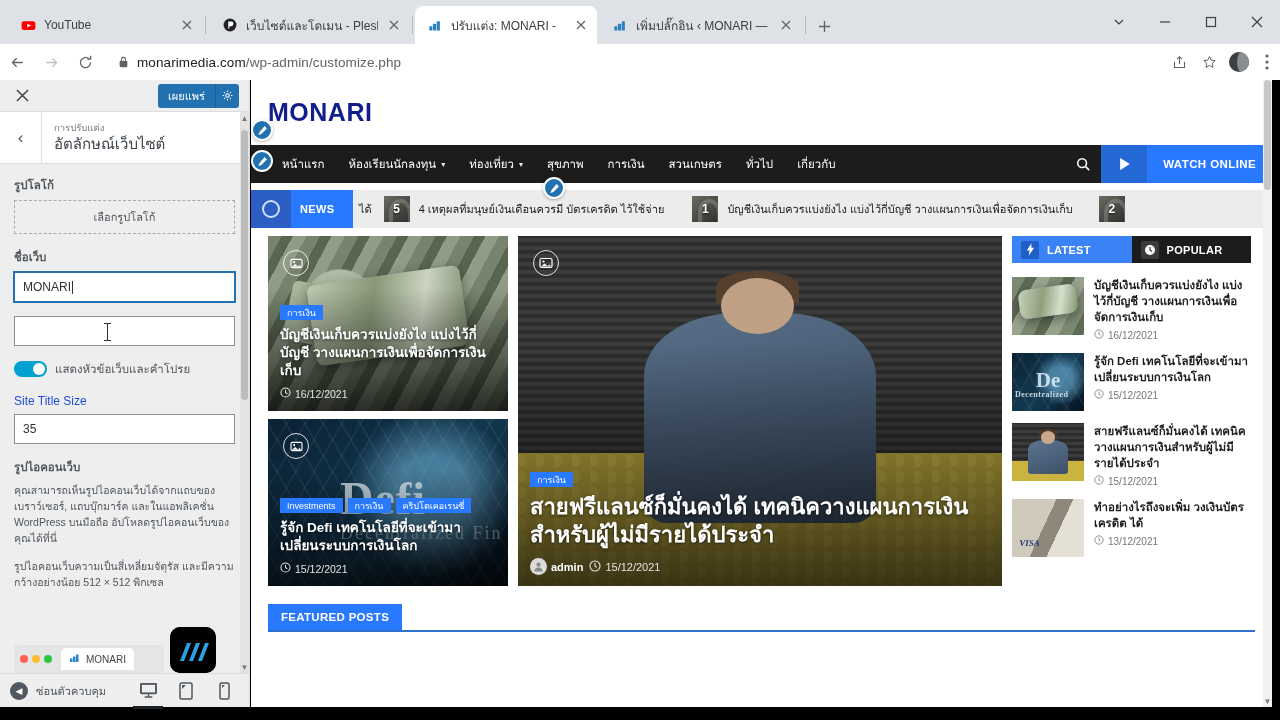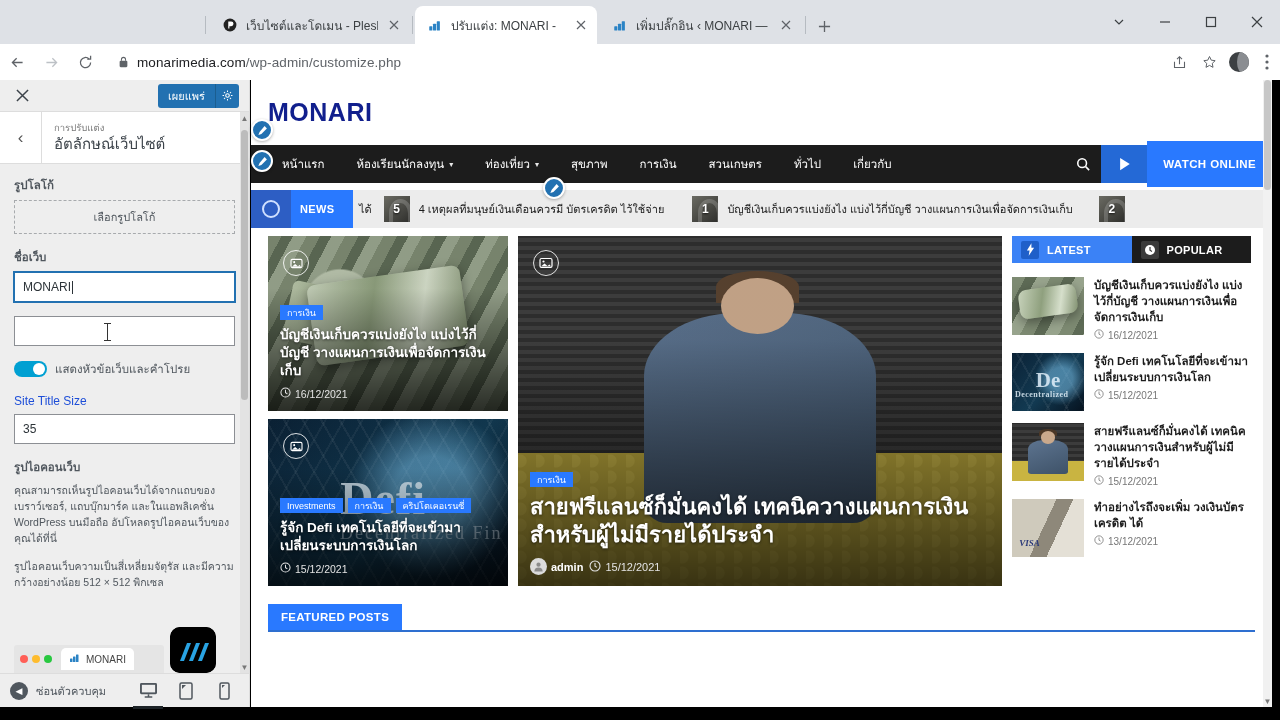--- a/index.html
+++ b/index.html
@@ -91,27 +91,27 @@
   .devices { display:flex; align-items:center; gap:16px; padding-right:14px; }
   .dev { width:22px; height:24px; display:flex; align-items:center; justify-content:center; color:#50575e; position:relative; }
   .dev.active::after { content:""; position:absolute; bottom:-6px; left:-4px; width:30px; height:3px; background:#1d2327; }
 
   
   .preview { position:absolute; left:251px; top:80px; width:1021px; height:627px; background:#fff; overflow:hidden; }
   .site-head { height:65px; background:#fff; display:flex; align-items:center; padding-left:17px; }
   .site-logo { font-size:25px; font-weight:bold; color:#111f8d; letter-spacing:.5px; font-family:"Liberation Sans", sans-serif; }
 
   .navbar { height:38px; background:#1c1c1c; display:flex; align-items:center; position:relative; }
-  .nav-items { display:flex; align-items:center; gap:8px; padding-left:19px; }
+  .nav-items { display:flex; align-items:center; gap:0; padding-left:19px; }
   .nav-item { color:#fff; font-size:11.5px; padding:0 12px; display:flex; align-items:center; gap:5px; white-space:nowrap; }
   .nav-caret { font-size:8px; opacity:.9; }
   .nav-right { position:absolute; right:0; top:0; height:38px; display:flex; align-items:center; }
   .nav-search { width:36px; height:38px; display:flex; align-items:center; justify-content:center; color:#fff; }
   .nav-play { width:46px; height:38px; background:#2469d6; display:flex; align-items:center; justify-content:center; }
-  .nav-watch { height:46px; background:#2979ff; color:#fff; font-size:11.5px; font-weight:bold; display:flex; align-items:center; padding:0 16px; letter-spacing:.4px; }
+  .nav-watch { height:38px; background:#2979ff; color:#fff; font-size:11.5px; font-weight:bold; display:flex; align-items:center; padding:0 16px; letter-spacing:.4px; }
 
   .ticker { height:38px; background:#ececec; display:flex; align-items:center; margin:7px 0 0 0; }
   .ticker-badge { width:102px; height:38px; display:flex; align-items:center; background:#2979ff; }
   .tb-ring { width:40px; height:38px; display:flex; align-items:center; justify-content:center; background:#2d5ec4; }
   .ring { width:18px; height:18px; border-radius:50%; border:2px solid #cfe0ff; }
   .tb-label { color:#fff; font-size:11px; font-weight:bold; padding-left:9px; letter-spacing:.4px; }
   .ticker-items { display:flex; align-items:center; flex:1 1 auto; overflow:hidden; height:38px; }
   .ti { display:flex; align-items:center; gap:9px; height:38px; white-space:nowrap; }
   .ti .thumbsq { width:26px; height:26px; position:relative; overflow:hidden; flex:0 0 26px; display:flex; align-items:center; justify-content:center; color:#fff; font-size:12px; font-weight:bold; text-shadow:0 1px 2px rgba(0,0,0,.7); }
   .ti .titxt { font-size:11px; color:#1c1c1c; }
@@ -202,20 +202,34 @@
   .arch::after { content:""; position:absolute; left:20%; top:10%; width:60%; height:80%; border:4px solid rgba(255,255,255,.18); border-radius:50% 50% 0 0; }
 </style>
 </head>
 <body>
 
 <div id="root">
 
   <div class="browser">
     <div class="tabstrip">
 
+      <div class="tab" style="left:8px; width:195px;">
+        <span class="favicon">
+          <svg width="15" height="15" viewBox="0 0 24 24">
+              <rect x="1" y="5" width="22" height="14" rx="4" fill="#f00"></rect>
+              <path d="M10 9l6 3-6 3z" fill="#fff"></path>
+            </svg>
+        </span>
+        <span class="tabtitle">YouTube</span>
+        <span class="tabclose">
+          <svg width="10" height="10" viewBox="0 0 10 10">
+              <path d="M1 1l8 8M9 1l-8 8" stroke="#5f6368" stroke-width="1.2"></path>
+            </svg>
+        </span>
+      </div>
       <div class="tabdiv" style="left:205px;"></div>
 
       <div class="tab" style="left:210px; width:200px;">
         <span class="favicon">
           <svg width="14" height="14" viewBox="0 0 24 24">
               <circle cx="12" cy="12" r="11" fill="#222"></circle>
               <path d="M9 6h5a4 4 0 010 8h-3v4H9z" fill="#fff"></path>
             </svg>
         </span>
         <span class="tabtitle">เว็บไซต์และโดเมน - Plesk Obsidian</span>

